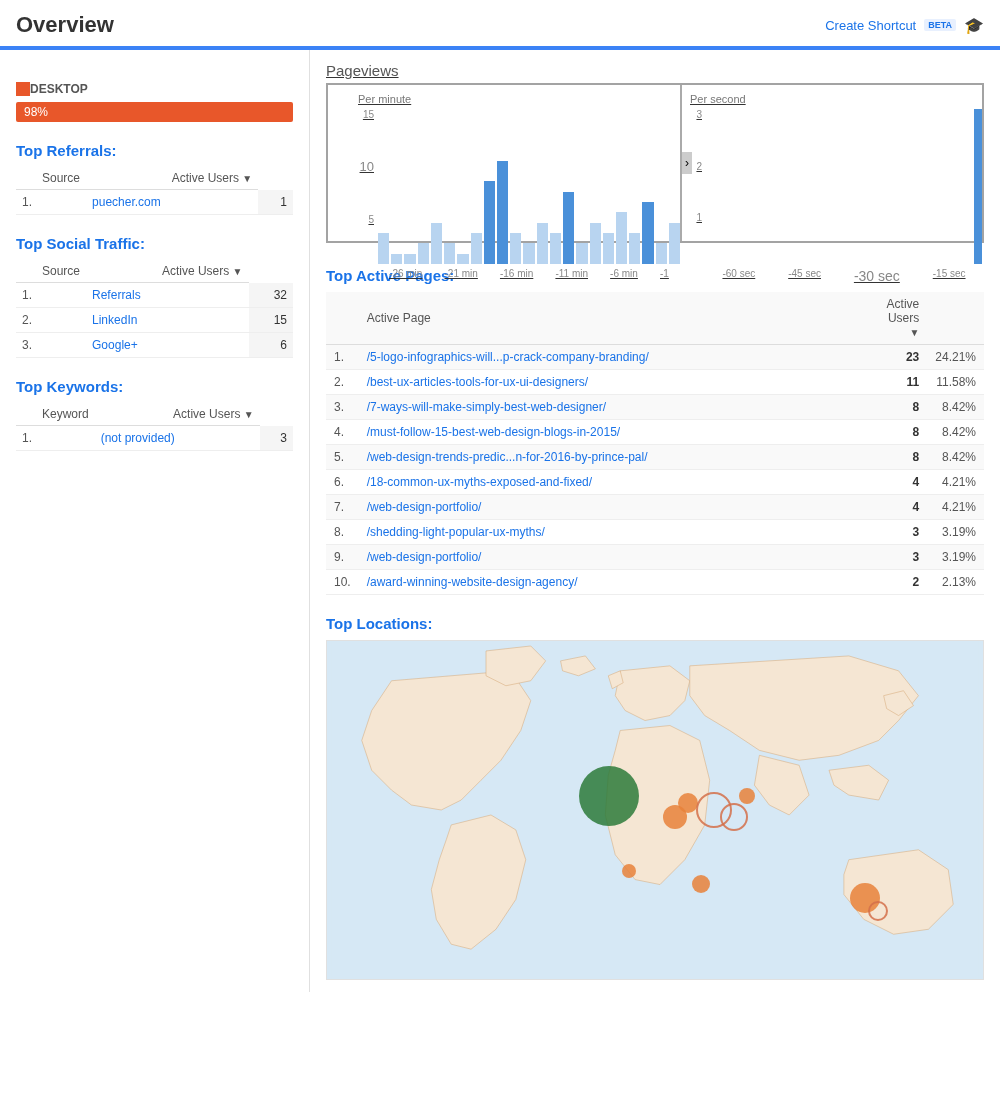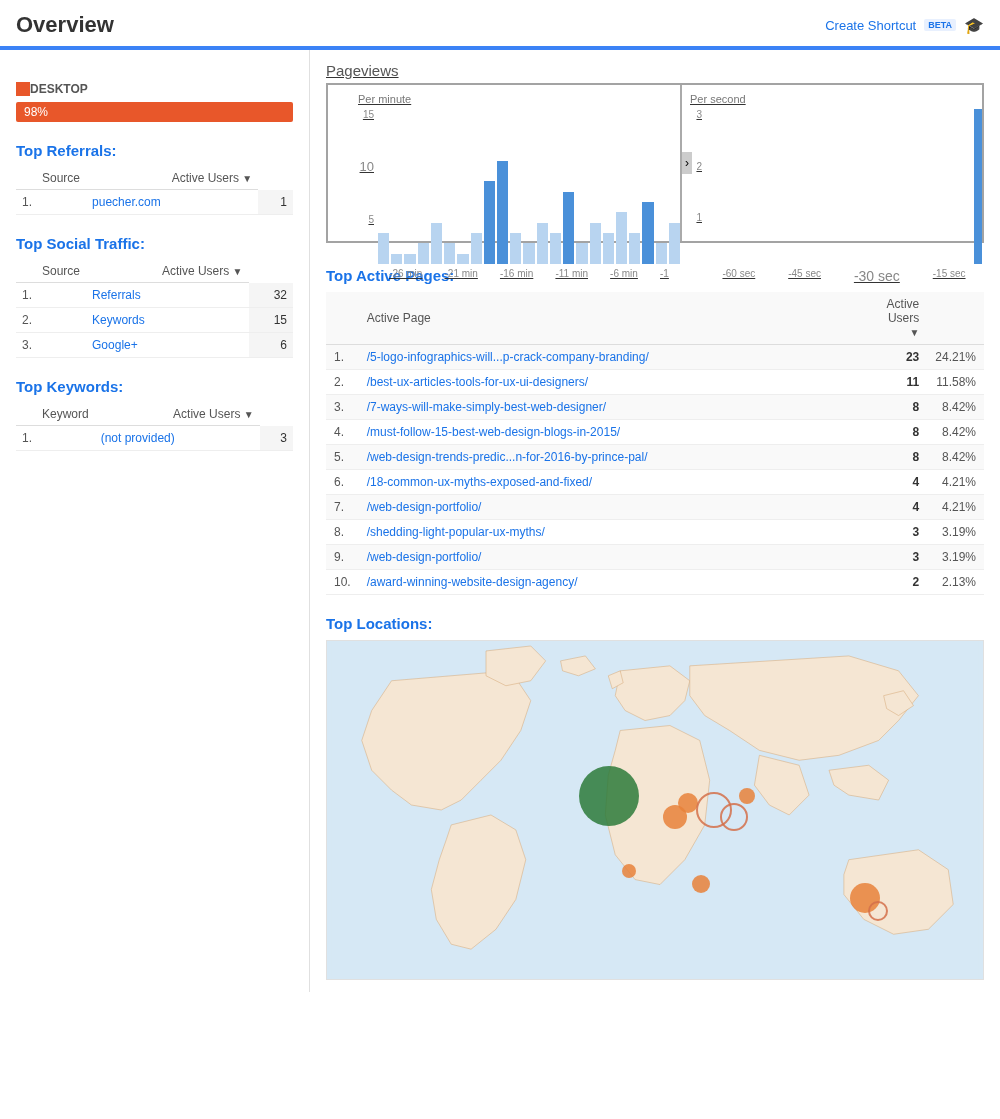--- a/index.html
+++ b/index.html
@@ -132,21 +132,21 @@
         </tr>
       </thead>
       <tbody id="social-body">
       <tr>
       <td class="num">1.</td>
       <td><a href="#">Referrals</a></td>
       <td class="right">32</td>
     </tr>
           <tr>
       <td class="num">2.</td>
-      <td><a href="#">Keywords</a></td>
+      <td><a href="#">LinkedIn</a></td>
       <td class="right">15</td>
     </tr>
           <tr>
       <td class="num">3.</td>
       <td><a href="#">Google+</a></td>
       <td class="right">6</td>
     </tr>
         </tbody>
     </table>
 

